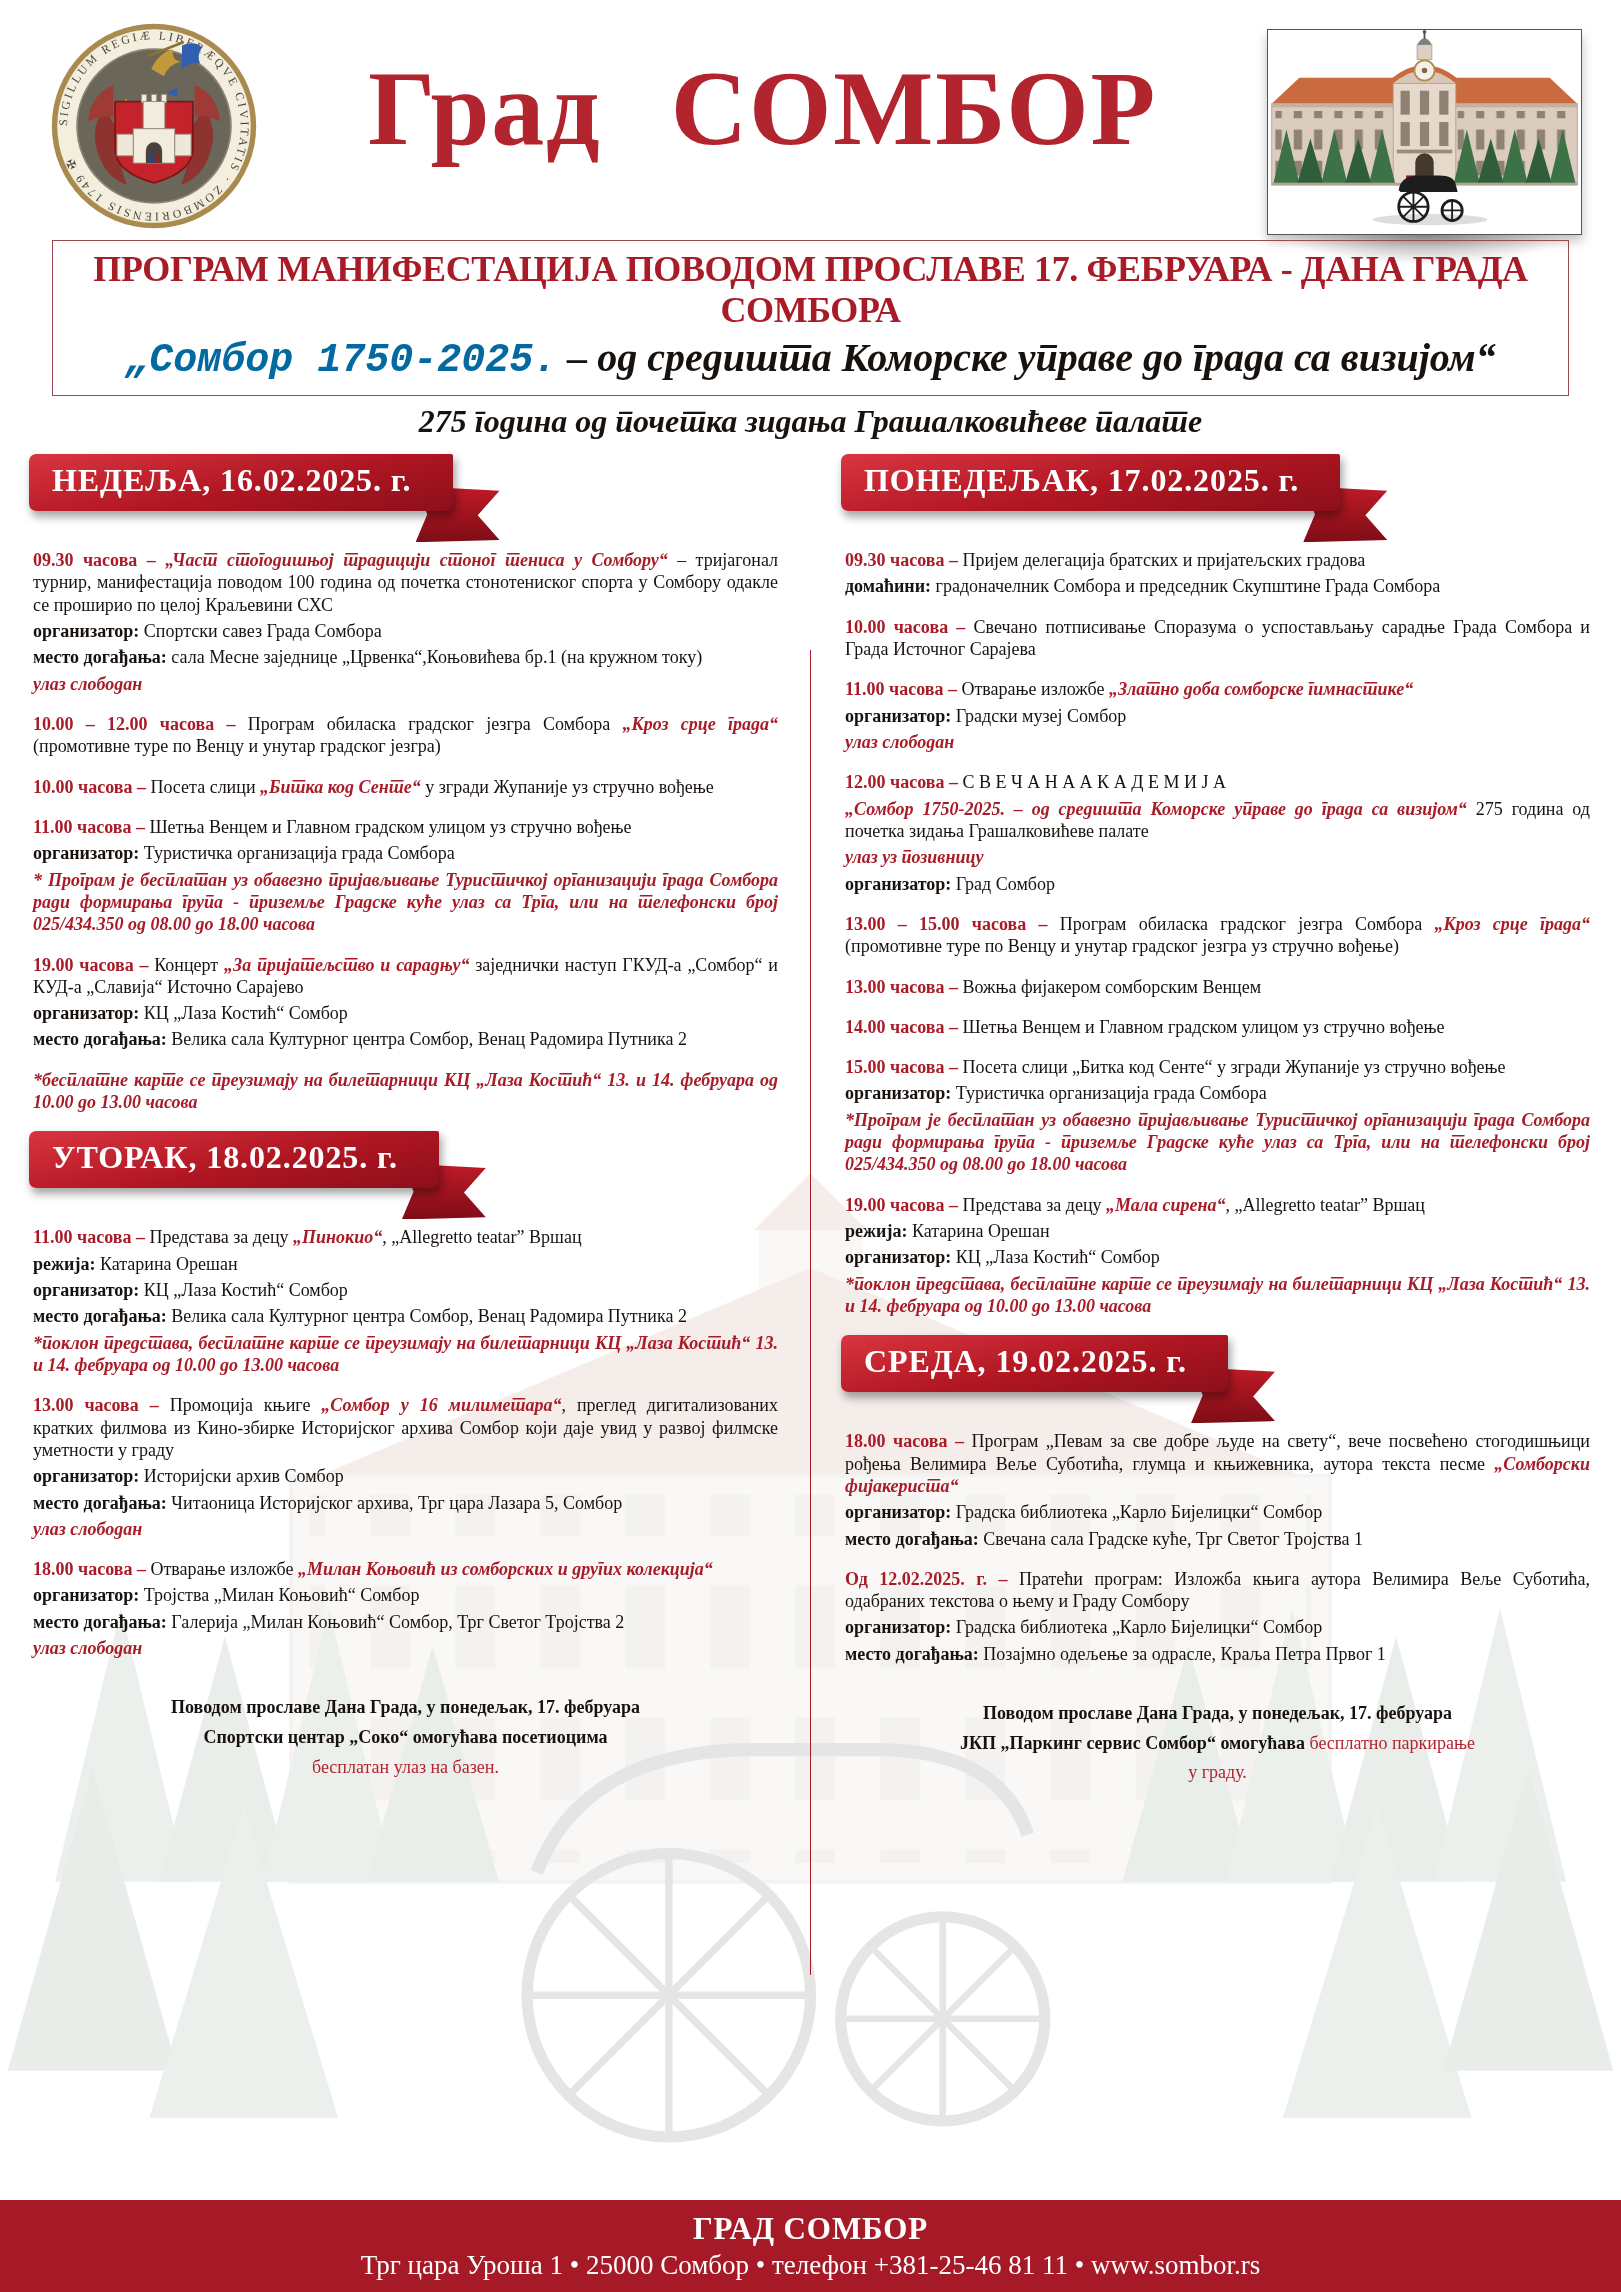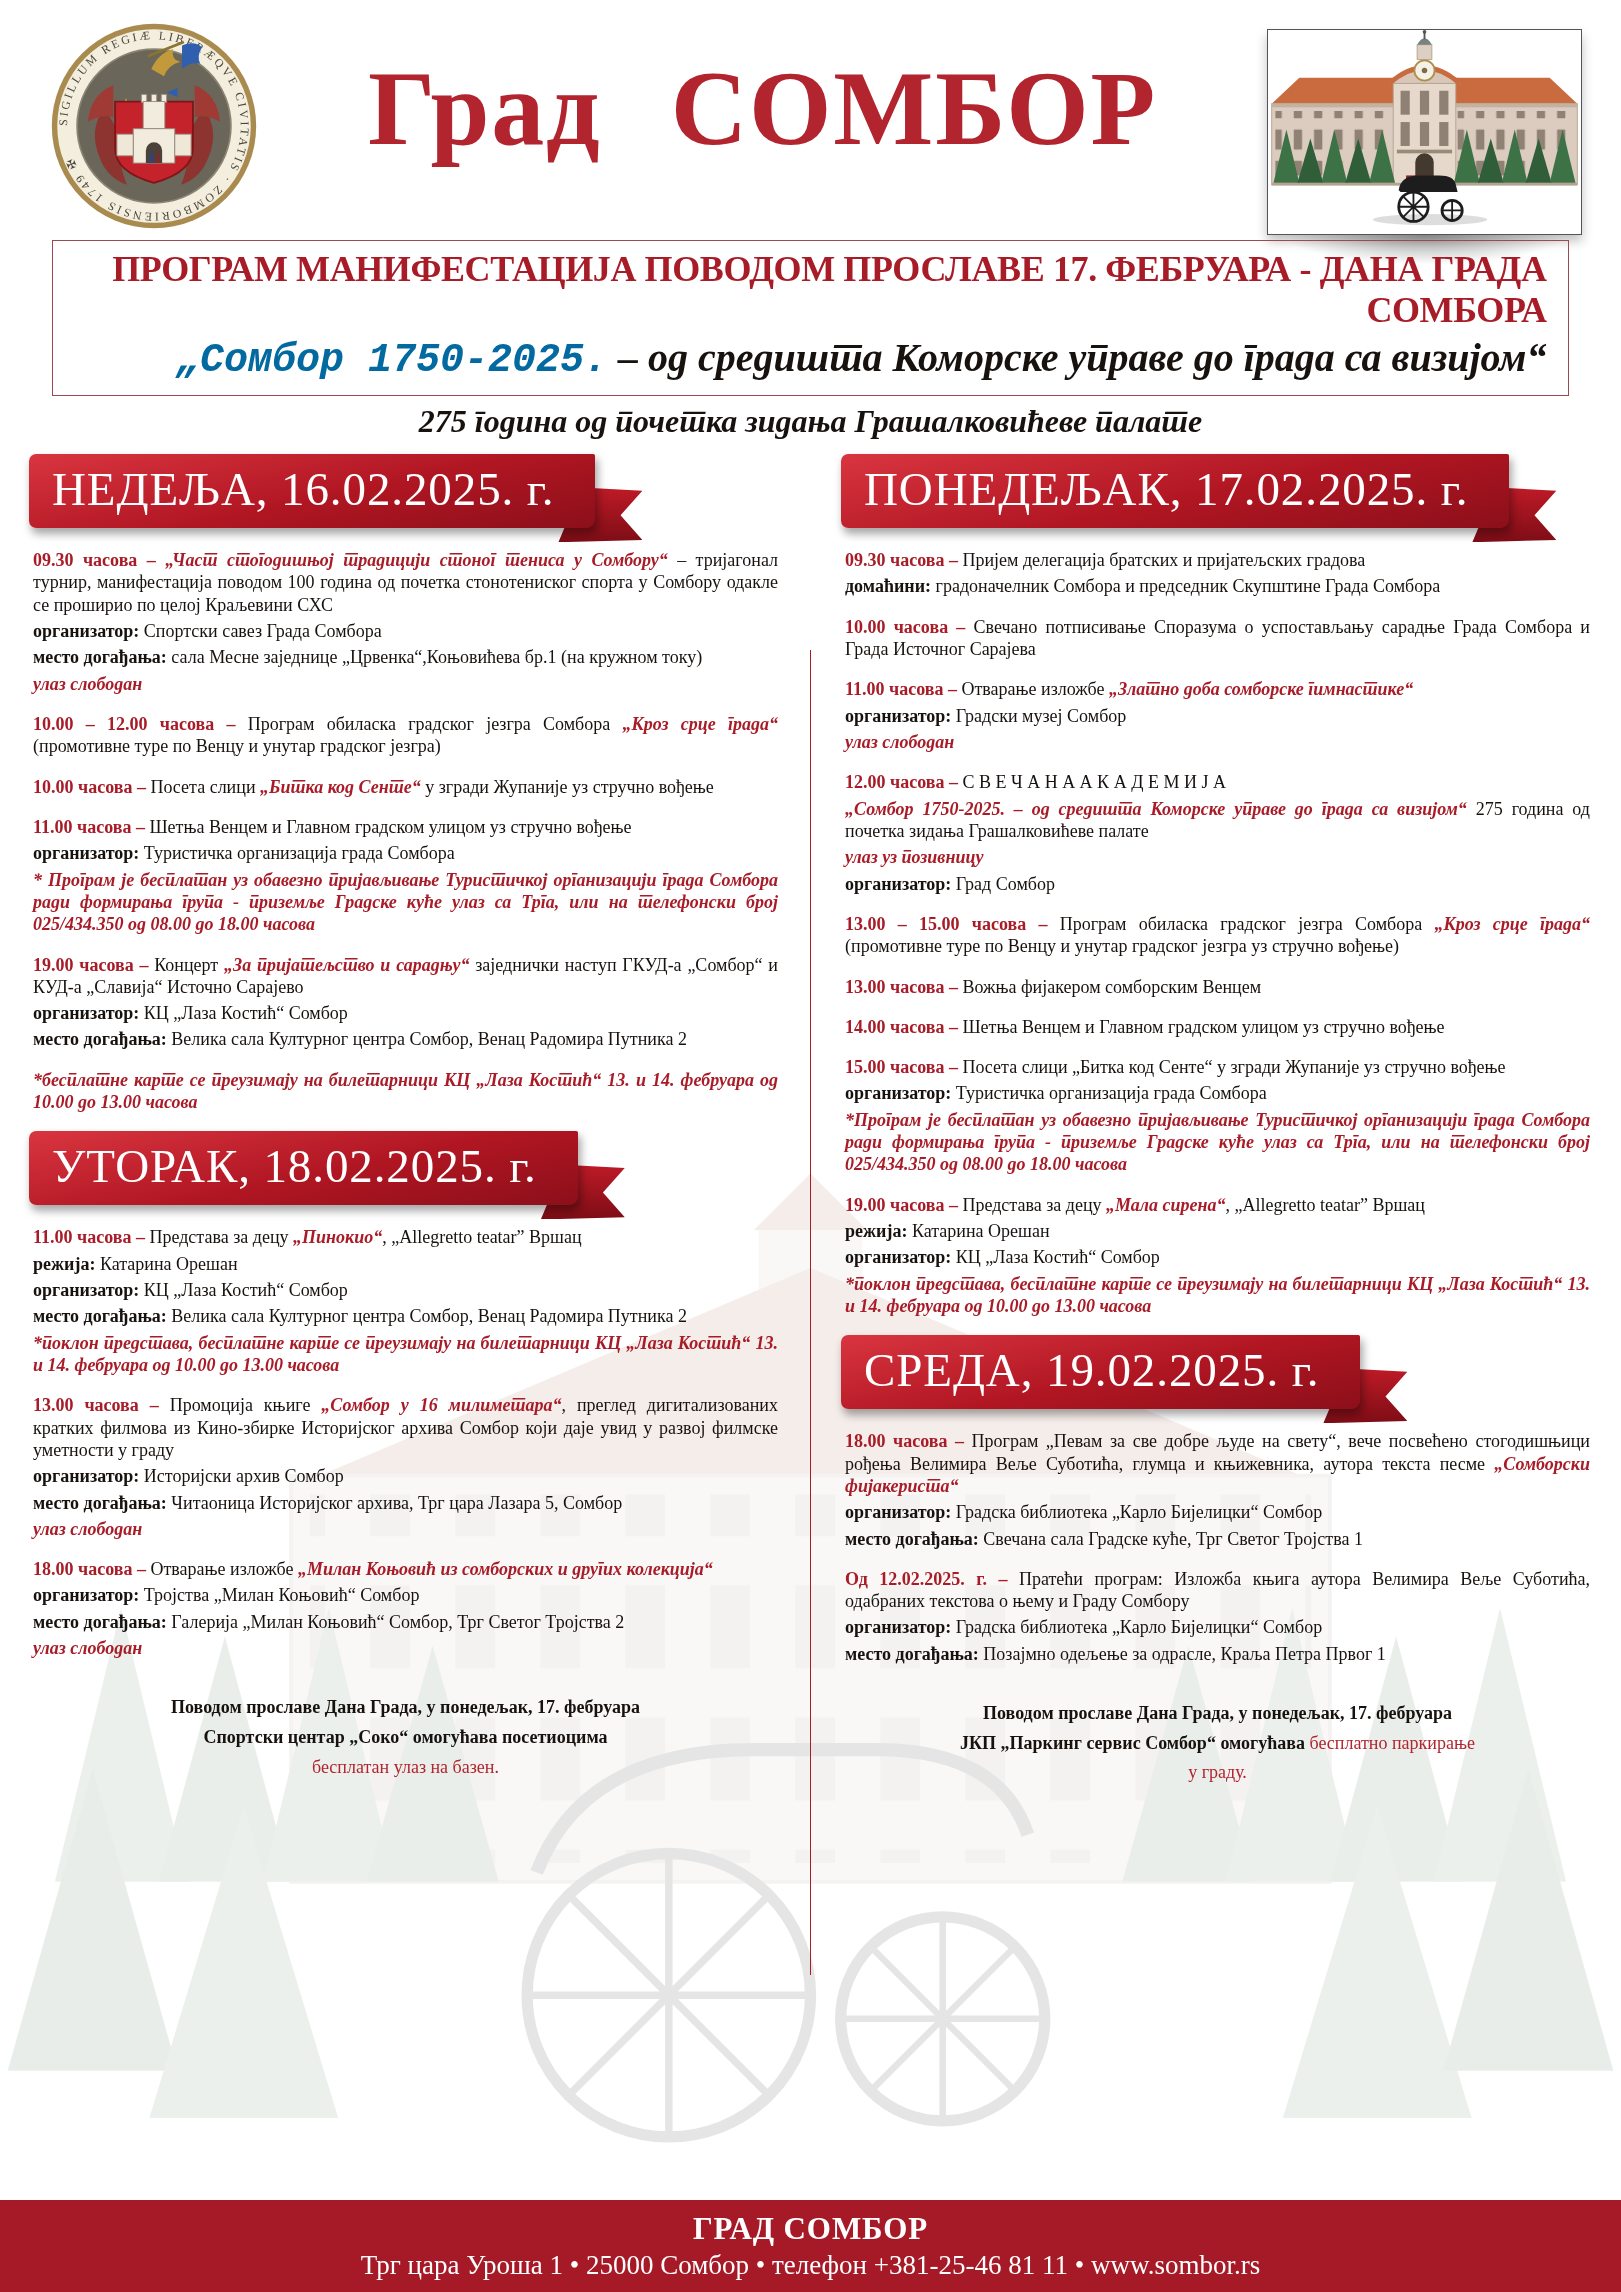--- a/index.html
+++ b/index.html
@@ -12,36 +12,36 @@
   .seal svg{display:block;width:100%;height:100%;}
   .main-title{flex:1;text-align:center;font-size:106px;font-weight:700;color:#b2252f;
               margin-top:34px;line-height:1;letter-spacing:1.8px;word-spacing:41px;}
   .cityhall{flex:0 0 auto;width:315px;position:relative;margin-top:7.2px;}
   .cityhall-frame{border:1.8px solid #55535a;background:#fff;box-shadow:0 7.2px 10.7px rgba(0,0,0,.25);}
   .cityhall-frame svg{display:block;width:100%;height:auto;}
   .cityhall::after{content:"";position:absolute;left:6%;right:6%;bottom:-29px;height:29px;
                    background:radial-gradient(ellipse at 50% 0,rgba(50,50,50,.45),rgba(0,0,0,0) 72%);}
 
   
-  .program-box{margin:5.4px 52px 0;border:1.8px solid #9c4a52;padding:7.2px 21.5px 10.7px;text-align:right;position:relative;z-index:2;}
+  .program-box{margin:5.4px 52px 0;border:1.8px solid #9c4a52;padding:7.2px 21.5px 10.7px;text-align:center;position:relative;z-index:2;}
   .program-line1{font-size:36px;font-weight:700;color:#a81c28;margin:0;line-height:1.15;letter-spacing:-0.4px;}
   .program-line2{font-size:40px;font-style:italic;font-weight:700;margin:3.6px 0 0;line-height:1.15;color:#18120f;}
   .program-line2 .red{color:#0369a1;font-family:Liberation Mono, monospace;}
   .program-sub{font-size:32px;font-style:italic;font-weight:700;text-align:center;margin:7.2px 0 0;color:#18120f;position:relative;z-index:2;}
 
   
   .columns{position:relative;display:grid;grid-template-columns:1fr 1fr;column-gap:59px;
            padding:14.3px 27px 0 29px;z-index:1;}
   .columns::before{content:"";position:absolute;left:calc(50% - 0.9px);top:210px;height:1325px;width:1.8px;background:#a81c28;}
   .col{min-width:0;}
 
   
   .ribbon-wrap{margin:5.4px 0 18px;height:77px;position:relative;}
   .col > .ribbon-wrap:first-child{margin-top:0;}
-  .ribbon{position:relative;display:inline-block;font-size:47px;font-weight:400;color:#ffffff;
+  .ribbon{position:relative;display:inline-block;font-size:32px;font-weight:700;color:#ffffff;
           background:linear-gradient(168deg,#d93540 0%,#b01622 55%,#8c0f1a 100%);
           padding:8px 41px 11.6px 23px;border-radius:7.2px 1.8px 9px 7.2px;
           box-shadow:2.7px 5.4px 9px rgba(0,0,0,.35);letter-spacing:0.9px;white-space:nowrap;}
   .ribbon::after{content:"";position:absolute;top:32px;right:-47px;width:84px;height:56px;
           background:linear-gradient(180deg,#c01b27,#7e0d16);
           clip-path:polygon(0 0,100% 8%,74% 52%,100% 96%,0 100%,14% 50%);z-index:-1;}
 
   
   .event{margin:0 0 18px;}
   .line{margin:4px;font-size:18px;line-height:1.24;text-align:justify;}

